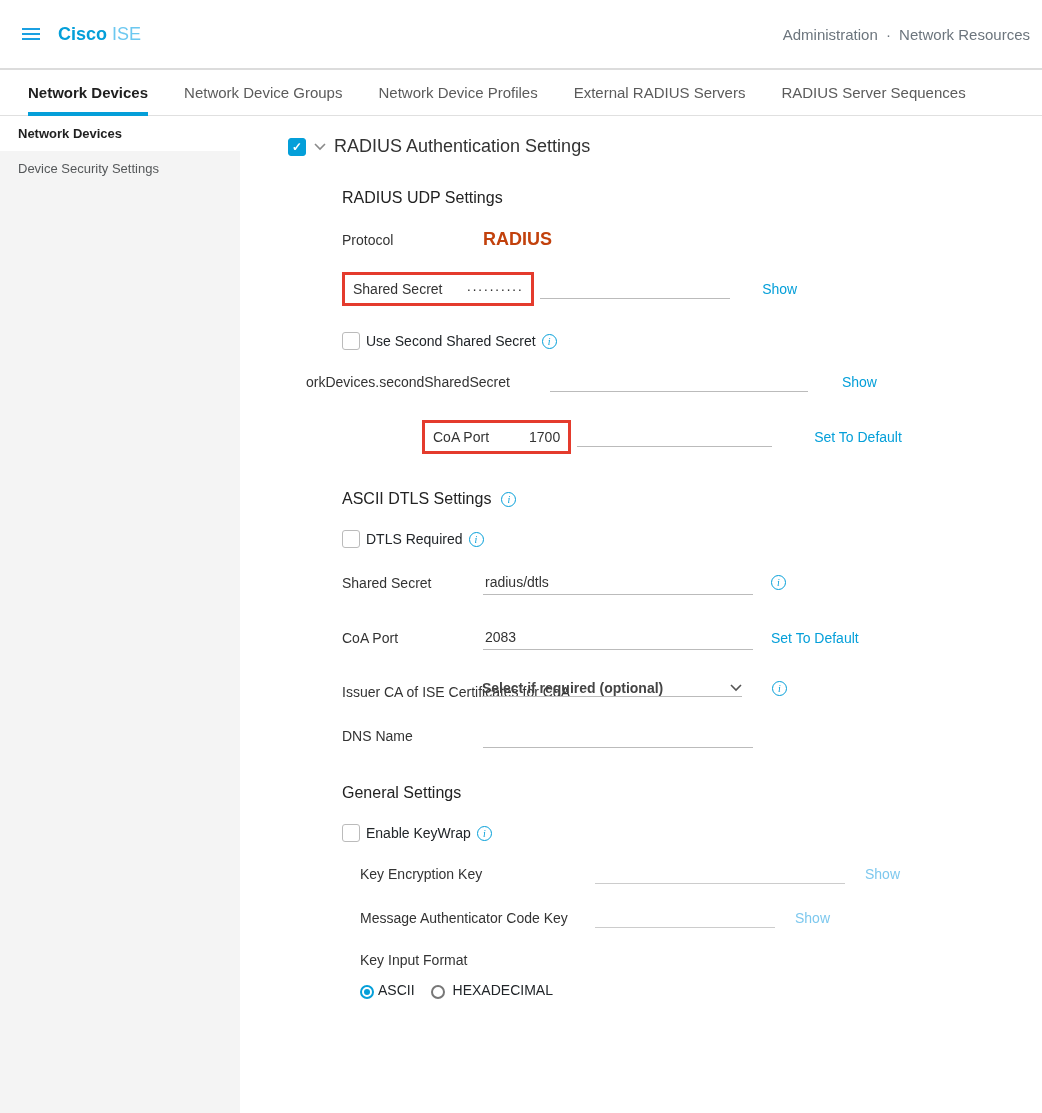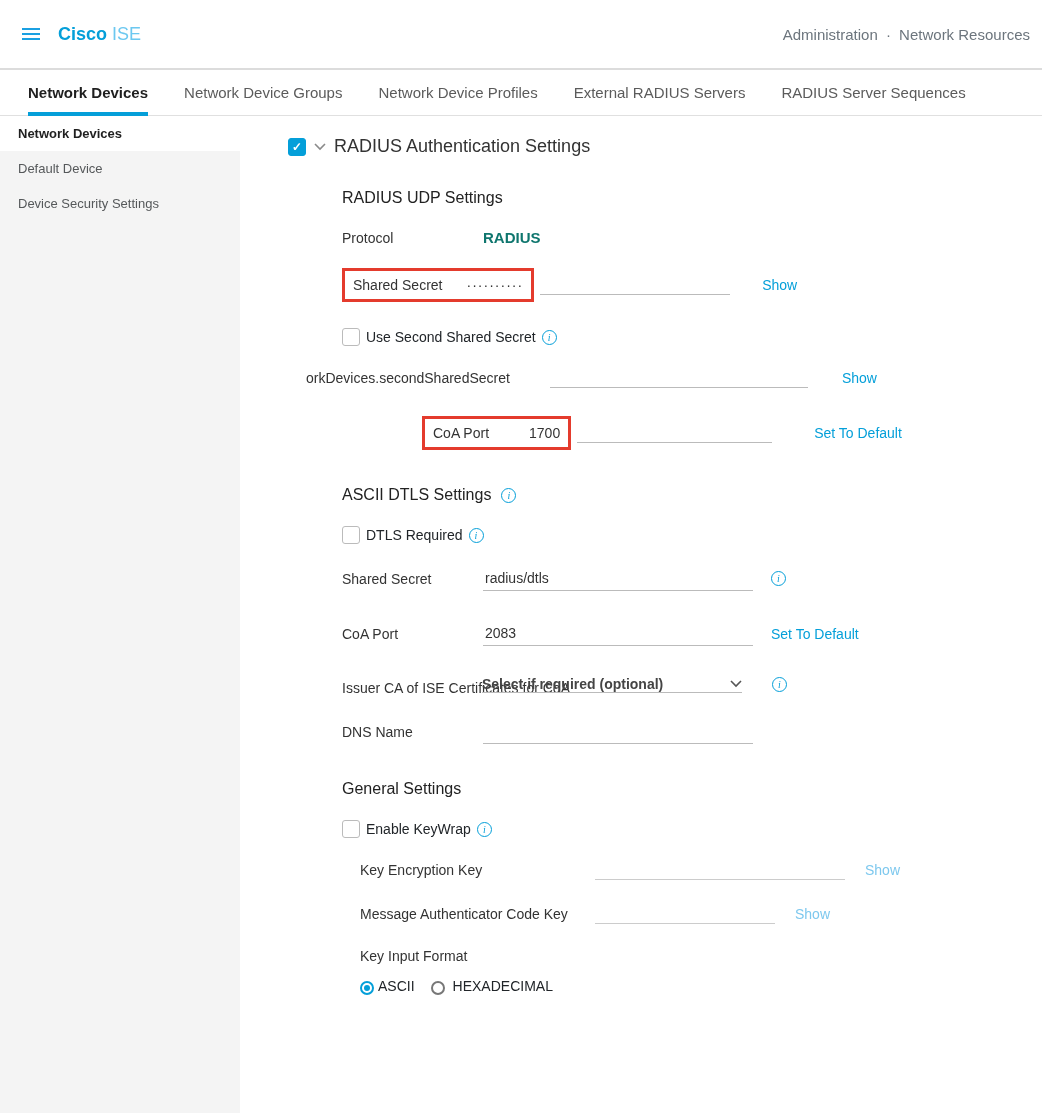--- a/index.html
+++ b/index.html
@@ -114,21 +114,21 @@
     display:flex; align-items:center;
     margin-bottom: 22px;
     gap:6px;
     position:relative;
   }
   .field-label {
     width:135px;
     font-size:14px;
     color:#333;
   }
-  .field-value-static { font-weight:600; color:#0f766e; font-size:15px; }
+  .field-value-static { font-weight:600; color:#c2410c; font-size:18px; }
   .underline-input {
     border:none;
     border-bottom:1px solid #bbb;
     outline:none;
     font-size:14px;
     padding:4px 2px;
     background:transparent;
     color:#333;
     width: 270px;
   }
@@ -230,21 +230,20 @@
     </div>
   <div class="tab">
       <span>RADIUS Server Sequences</span>
     </div>
 </div>
 
 <div class="layout">
 
   <div class="sidebar">
     <div class="side-item active"><span>Network Devices</span></div>
-    <div class="side-item"><span>Default Device</span></div>
     <div class="side-item"><span>Device Security Settings</span></div>
   </div>
 
   <div class="main">
 
     <div class="section-title-row">
       <div class="chk checked"></div>
       <div class="chevron">
         <svg width="12" height="12" viewBox="0 0 12 12">
             <path d="M1 3 L6 8 L11 3" fill="none" stroke="#8a8a8a" stroke-width="1.6"></path>

